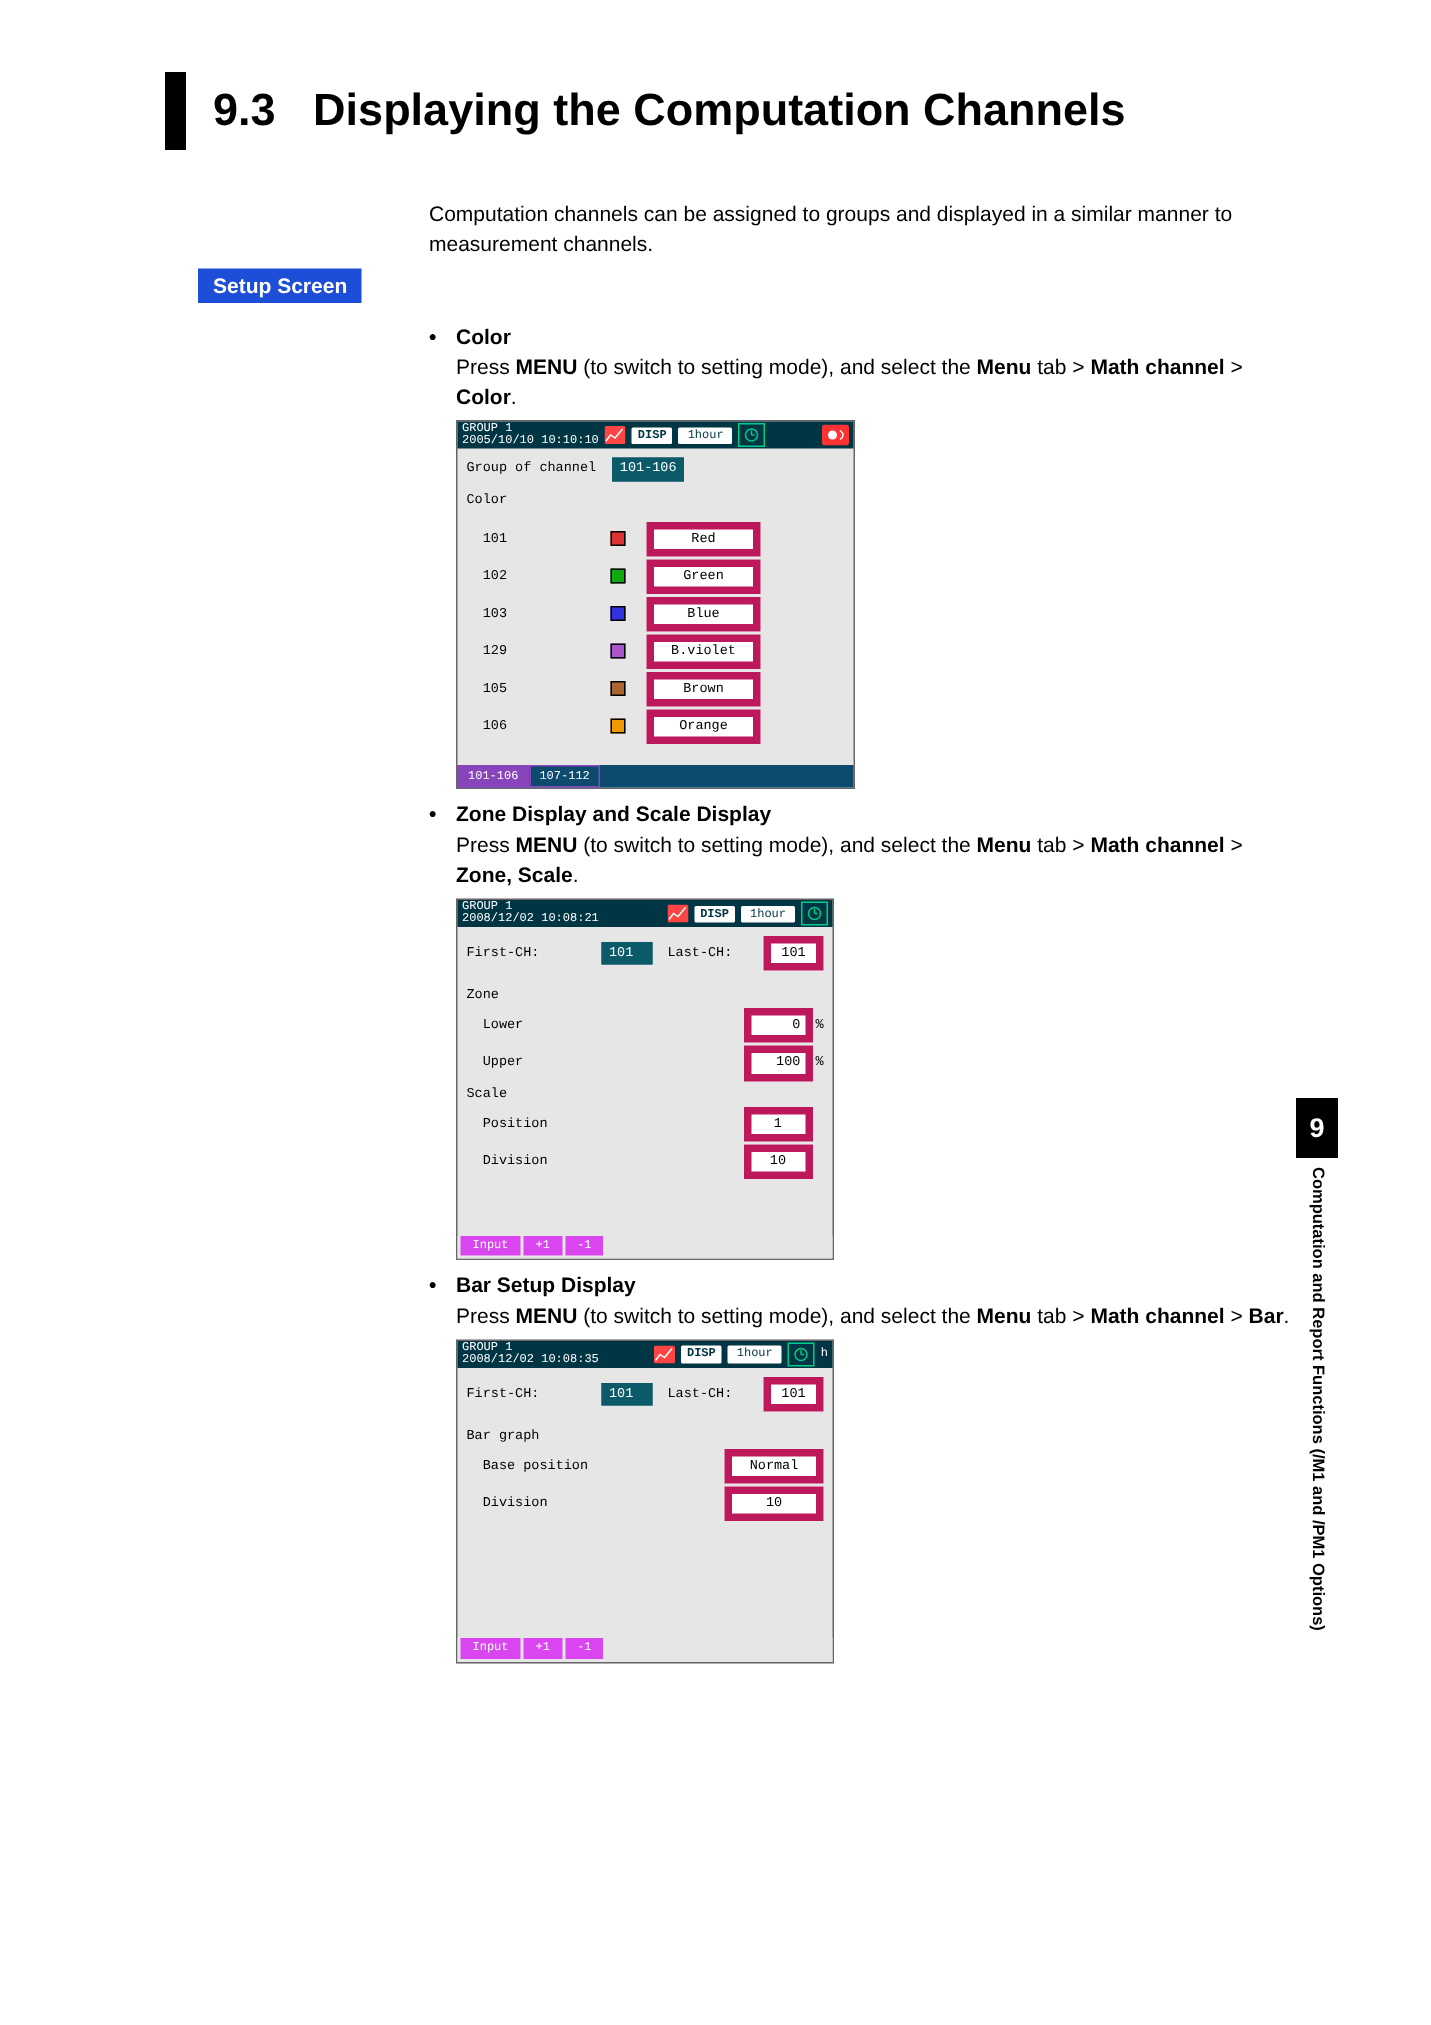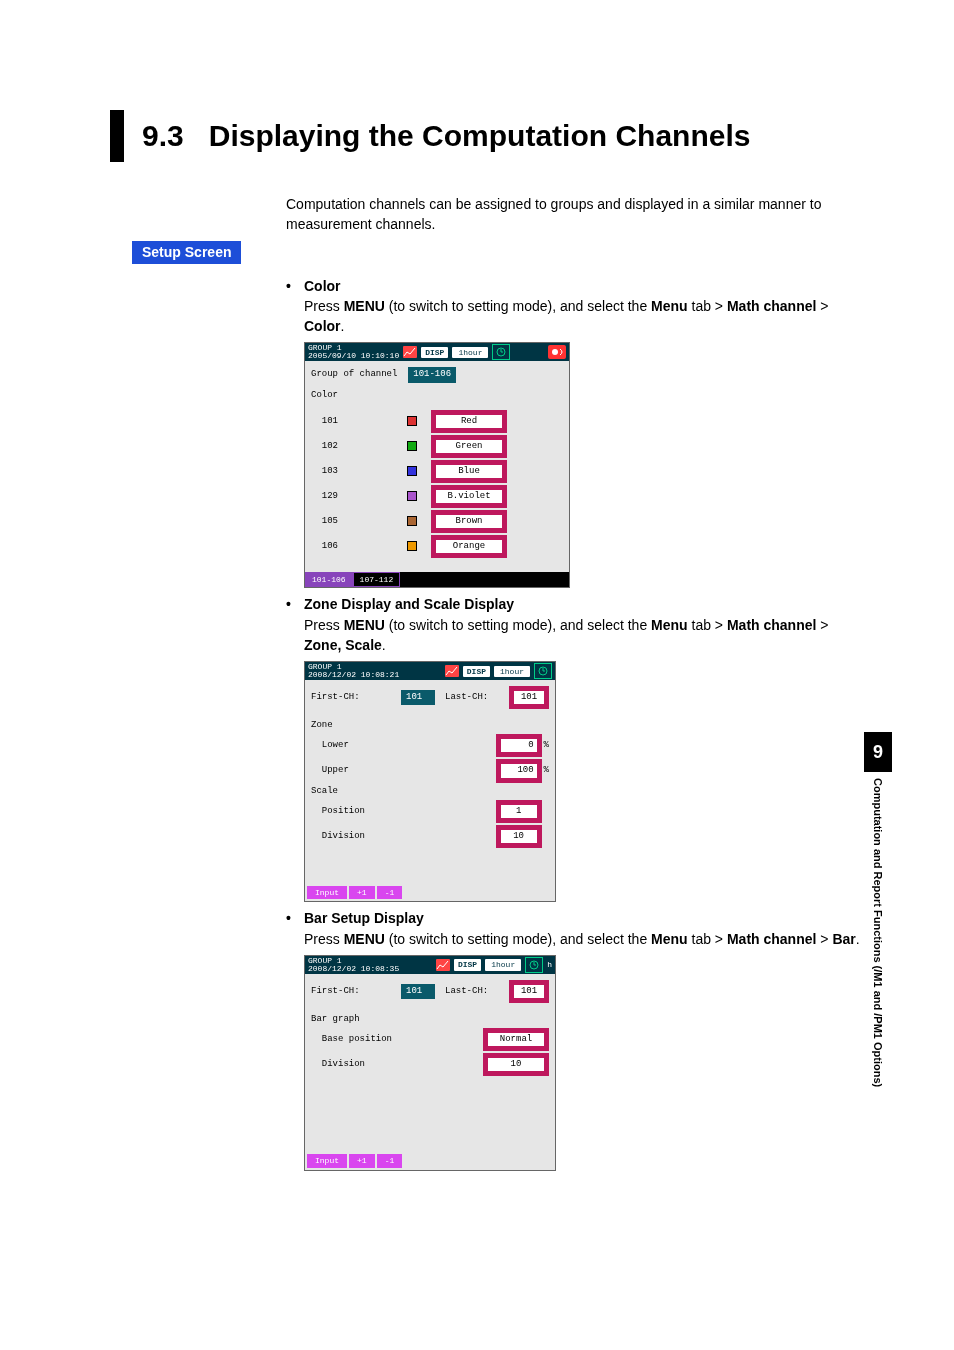--- a/index.html
+++ b/index.html
@@ -6,21 +6,21 @@
     margin: 0;
     background: #fff;
     font-family: Arial, Helvetica, sans-serif;
     color: #000;
     width: 954px;
     height: 1350px;
     position: relative;
   }
   .page {
     position: relative;
-    padding: 110px 90px 60px 110px;
+    padding: 48px 90px 60px 110px;
     box-sizing: border-box;
     height: 100%;
   }
   .section-heading {
     display: flex;
     align-items: center;
     margin-bottom: 32px;
   }
   .section-bar {
     width: 14px;
@@ -172,21 +172,21 @@
     padding: 0 4px;
     font-size: 9px;
   }
   .swatch {
     width: 8px; height: 8px;
     border: 1px solid #000;
     display: inline-block;
     margin: 0 14px 0 6px;
   }
   .tabs-bottom {
-    background:#000000;
+    background:#0c4a6e;
     color:#fff;
     font-size:8px;
   }
   .tabs-bottom span { display:inline-block; padding:1px 6px; border:1px solid #84b; }
   .tabs-bottom .active { background:#84b; }
   .soft-bar {
     background:#e6e6e6;
     padding: 0 2px 2px 2px;
     display:flex;
     gap:2px;
@@ -227,21 +227,21 @@
       <span class="bullet-title">Color</span>
     </div>
     <div class="indent-after-bullet">
       <span>Press </span><b>MENU</b><span> (to switch to setting mode), and select the </span><b>Menu</b><span> tab &gt; </span><b>Math channel</b><span> &gt; </span><b>Color</b><span>.</span>
     </div>
 
     <div class="indent-after-bullet">
       <div class="shot" style="width:264px;">
         <div class="shot-header">
           <span class="grow"><span>GROUP 1</span>
-<span>2005/09/10 10:10:10</span></span>
+<span>2005/10/10 10:10:10</span></span>
           <span class="hdr-icon">
             <svg width="14" height="12">
                 <rect width="14" height="12" fill="#f44" rx="1"></rect>
                 <path d="M1 10 L4 6 L7 8 L12 2" stroke="#fff" stroke-width="1" fill="none"></path>
               </svg>
           </span>
           <span class="disp-pill">DISP</span>
           <span class="time-pill">1hour</span>
           <span class="clock-box">
             <svg width="10" height="10">

